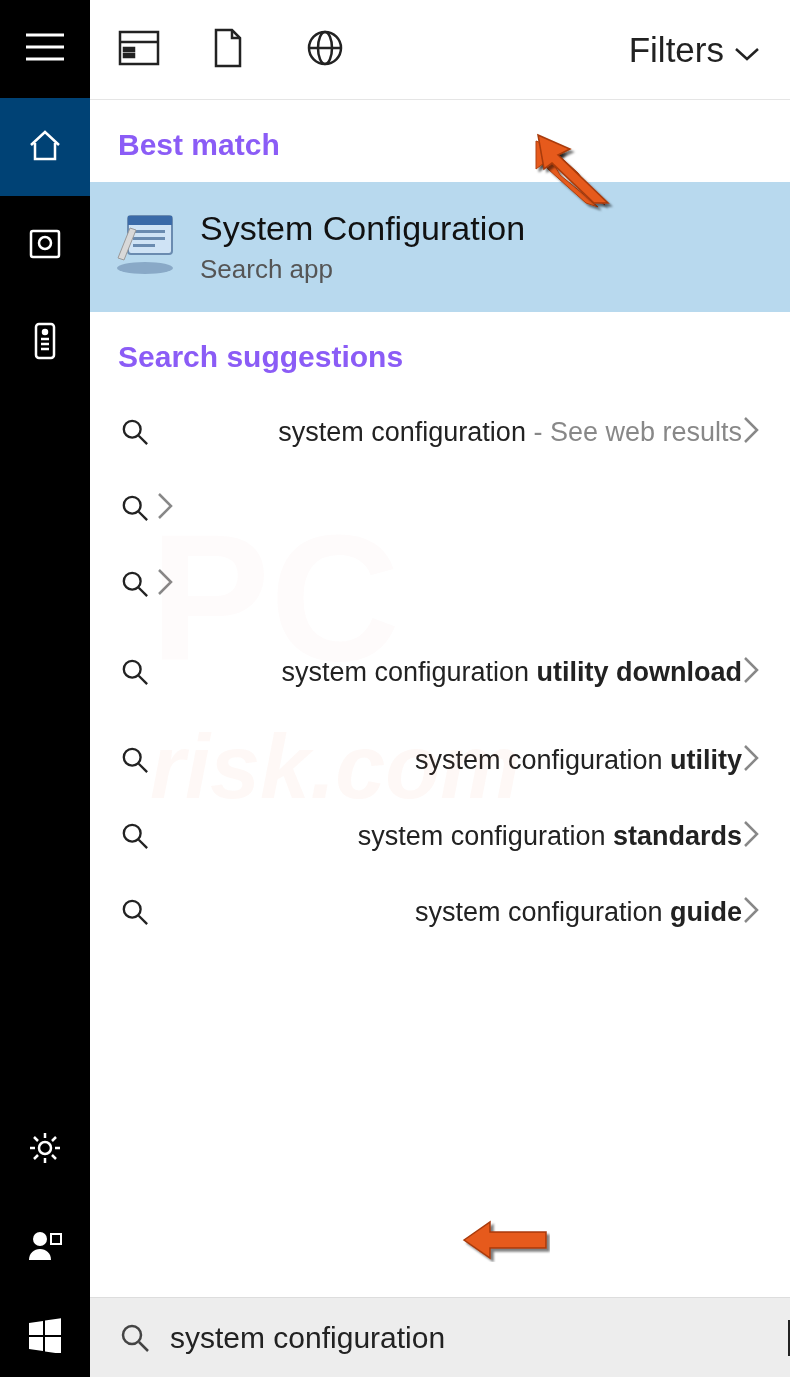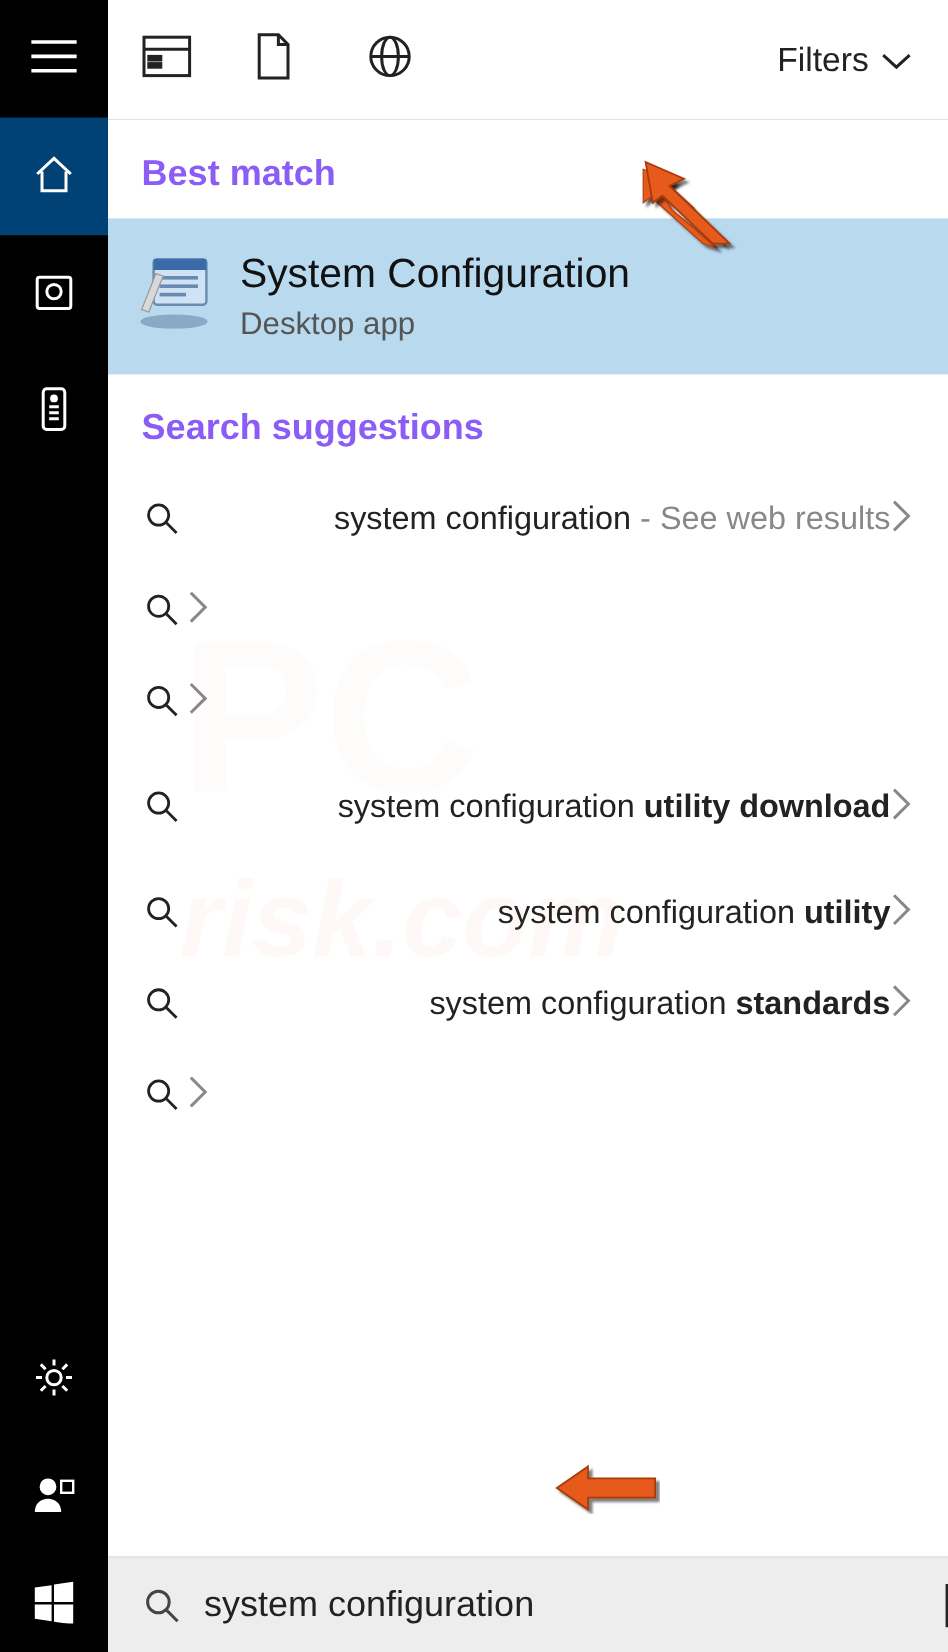--- a/index.html
+++ b/index.html
@@ -10,21 +10,21 @@
   .sidebar-filler { flex: 1 1 auto; }
   .sidebar-bottom { flex: 0 0 auto; }
   .sb-item { width: 90px; height: 98px; display: flex; align-items: center; justify-content: center; color: #fff; }
   .sb-item.selected { background: #004275; }
   .sb-item.start { height: 80px; }
 
   .main { flex: 1; display: flex; flex-direction: column; height: 100%; background: #fff; position: relative; }
 
   .tabs-row { height: 100px; border-bottom: 1px solid #e5e5e5; display: flex; align-items: center; padding-left: 28px; }
   .tab-icon { width: 94px; display:flex; align-items:center; justify-content:flex-start; color:#222; }
-  .filters { margin-left: auto; margin-right: 30px; font-size: 28px; color: #222; display:flex; gap:10px; }
+  .filters { margin-left: auto; margin-right: 30px; font-size: 35px; color: #222; display:flex; gap:10px; }
 
   .section-title { font-size: 30px; font-weight: 600; color:#8b5cf6; padding: 28px 0 20px 28px; }
 
   .best-match { background: #b8d9ee; height: 130px; display: flex; align-items: center; padding-left: 20px; position:relative; }
   .bm-icon { width: 70px; height: 70px; margin-right: 20px; position:relative; }
   .bm-title { font-size: 34px; font-weight: 400; color:#111; }
   .bm-sub { font-size: 26px; color:#555; margin-top:6px; }
 
   .sugg-list { display:flex; flex-direction:column; }
   .sugg-item { height: 76px; display:flex; align-items:center; padding: 0 30px 0 24px; }
@@ -172,21 +172,21 @@
           <rect x="18" y="4" width="44" height="38" rx="3" fill="#cfe3f5" stroke="#6a8bb0" stroke-width="2"></rect>
           <rect x="18" y="4" width="44" height="9" fill="#3a6aa8"></rect>
           <rect x="23" y="18" width="32" height="3" fill="#6a8bb0"></rect>
           <rect x="23" y="25" width="32" height="3" fill="#6a8bb0"></rect>
           <rect x="23" y="32" width="22" height="3" fill="#6a8bb0"></rect>
           <path d="M8 46 L20 16 L26 18 L14 48 Z" fill="#d8d8d8" stroke="#999"></path>
         </svg>
       </div>
       <div>
         <div class="bm-title">System Configuration</div>
-        <div class="bm-sub">Desktop app</div>
+        <div class="bm-sub">Search app</div>
       </div>
     </div>
 
     <div class="section-title">Search suggestions</div>
 
     <div class="sugg-list">
 
     <div class="sugg-item">
           <div class="sugg-icon">
             <svg width="28" height="28" viewBox="0 0 30 30" fill="none" stroke="#222" stroke-width="2.5">
@@ -257,20 +257,21 @@
               <path d="M3 3l12 12L3 27"></path>
             </svg></div>
         </div>
         <div class="sugg-item">
           <div class="sugg-icon">
             <svg width="28" height="28" viewBox="0 0 30 30" fill="none" stroke="#222" stroke-width="2.5">
               <circle cx="12" cy="12" r="9"></circle>
               <line x1="19" y1="19" x2="28" y2="28"></line>
             </svg>
           </div>
+          <div class="sugg-text"><span>system configuration </span><b>guide</b></div>
           <div class="chev"><svg width="18" height="30" viewBox="0 0 18 30" fill="none" stroke="#888" stroke-width="2.5">
               <path d="M3 3l12 12L3 27"></path>
             </svg></div>
         </div>
       </div>
 
     <div class="search-bar">
       <div class="search-icon">
         <svg width="30" height="30" viewBox="0 0 30 30" fill="none" stroke="#444" stroke-width="2.5">
             <circle cx="12" cy="12" r="9"></circle>

